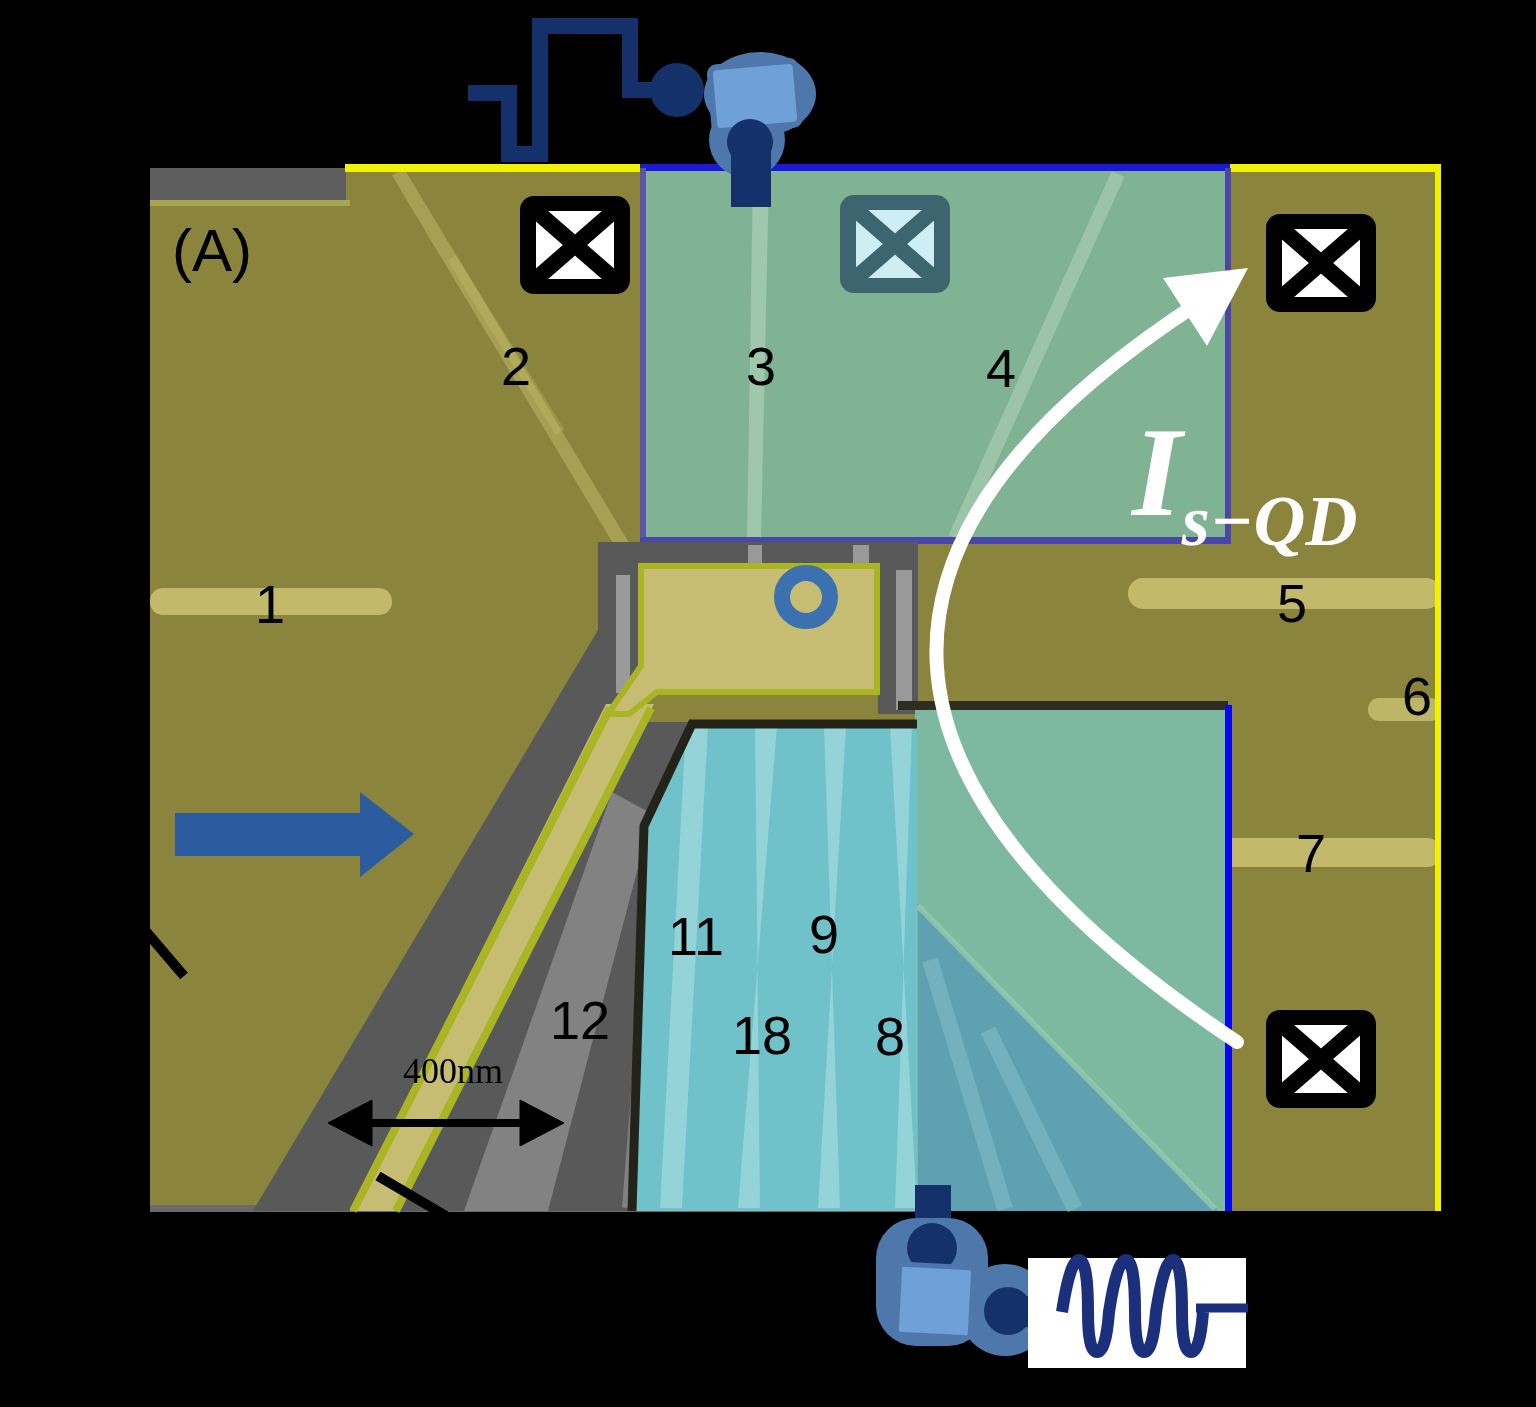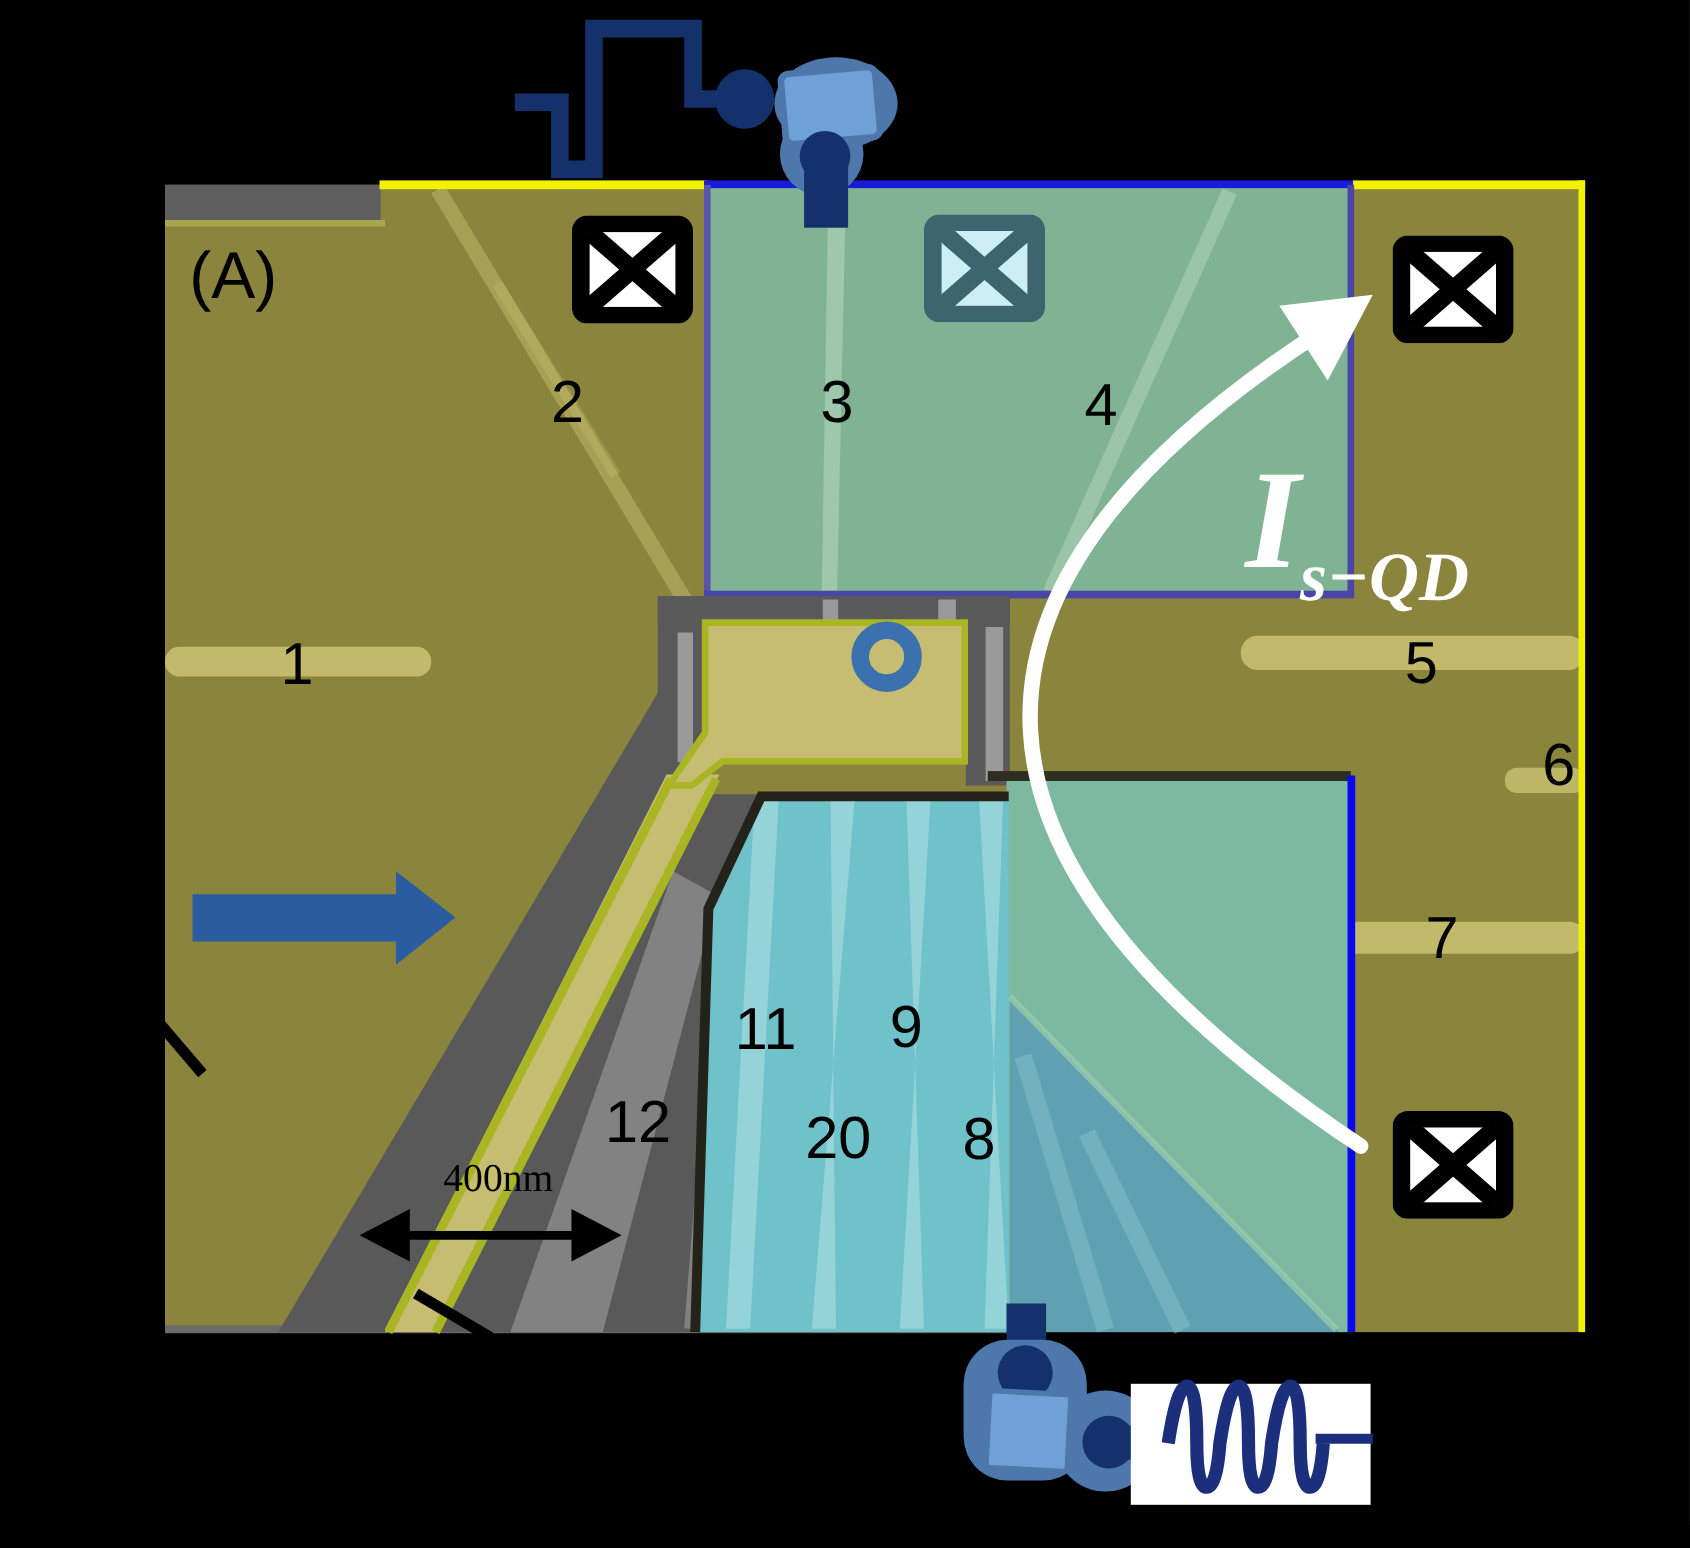--- a/index.html
+++ b/index.html
@@ -8,21 +8,21 @@
   #scene{position:absolute;left:0;top:0;width:1536px;height:1407px;}
   .lbl{position:absolute;transform:translate(-50%,-50%);color:#000;font-size:54px;line-height:1;
        font-family:"Liberation Sans",sans-serif;white-space:nowrap;}
   .panel-lbl{position:absolute;color:#000;font-size:60px;transform:none;}
   .scale-lbl{font-size:36px;font-family:Liberation Serif, serif;}
   .bfield{position:absolute;left:192px;top:868px;color:var(--blue,#2b5c9f);white-space:nowrap;}
   .bfield .sym{font-family:"Liberation Serif",serif;font-style:italic;font-size:148px;line-height:1;}
   .bfield .sub{font-family:"Liberation Serif",serif;font-size:82px;line-height:1;vertical-align:-38px;letter-spacing:2px;}
   .current{position:absolute;left:1132px;top:408px;color:#fff;white-space:nowrap;}
   .current .sym{font-family:"Liberation Serif",serif;font-style:italic;font-weight:bold;font-size:128px;line-height:1;}
-  .current .sub{font-family:"Liberation Serif",serif;font-style:italic;font-weight:bold;font-size:63px;line-height:1;vertical-align:-30px;}
+  .current .sub{font-family:"Liberation Serif",serif;font-style:italic;font-weight:bold;font-size:72px;line-height:1;vertical-align:-30px;}
 </style>
 </head>
 <body>
 
 <div id="stage">
 
 <svg id="scene" viewBox="0 0 1536 1407" xmlns="http://www.w3.org/2000/svg">
   <defs>
     <symbol id="xbox-black" viewBox="0 0 110 98">
       <rect x="0" y="0" width="110" height="98" rx="14" fill="#000"></rect>
@@ -168,21 +168,21 @@
 
 <div class="lbl" style="left:270px;top:604px;">1</div>
 <div class="lbl" style="left:516px;top:366px;">2</div>
 <div class="lbl" style="left:761px;top:366px;">3</div>
 <div class="lbl" style="left:1001px;top:368px;">4</div>
 <div class="lbl" style="left:1292px;top:603px;">5</div>
 <div class="lbl" style="left:1417px;top:696px;">6</div>
 <div class="lbl" style="left:1311px;top:853px;">7</div>
 <div class="lbl" style="left:890px;top:1036px;">8</div>
 <div class="lbl" style="left:824px;top:934px;">9</div>
-<div class="lbl" style="left:762px;top:1035px;">20</div>
+<div class="lbl" style="left:762px;top:1035px;">18</div>
 <div class="lbl" style="left:696px;top:936px;">11</div>
 <div class="lbl" style="left:580px;top:1020px;">12</div>
 
 <div class="lbl scale-lbl" style="left:453px;top:1071px;">400nm</div>
 
 
 <div class="current"><span class="sym">I</span><span class="sub">s−QD</span></div>
 
 </div>
 

